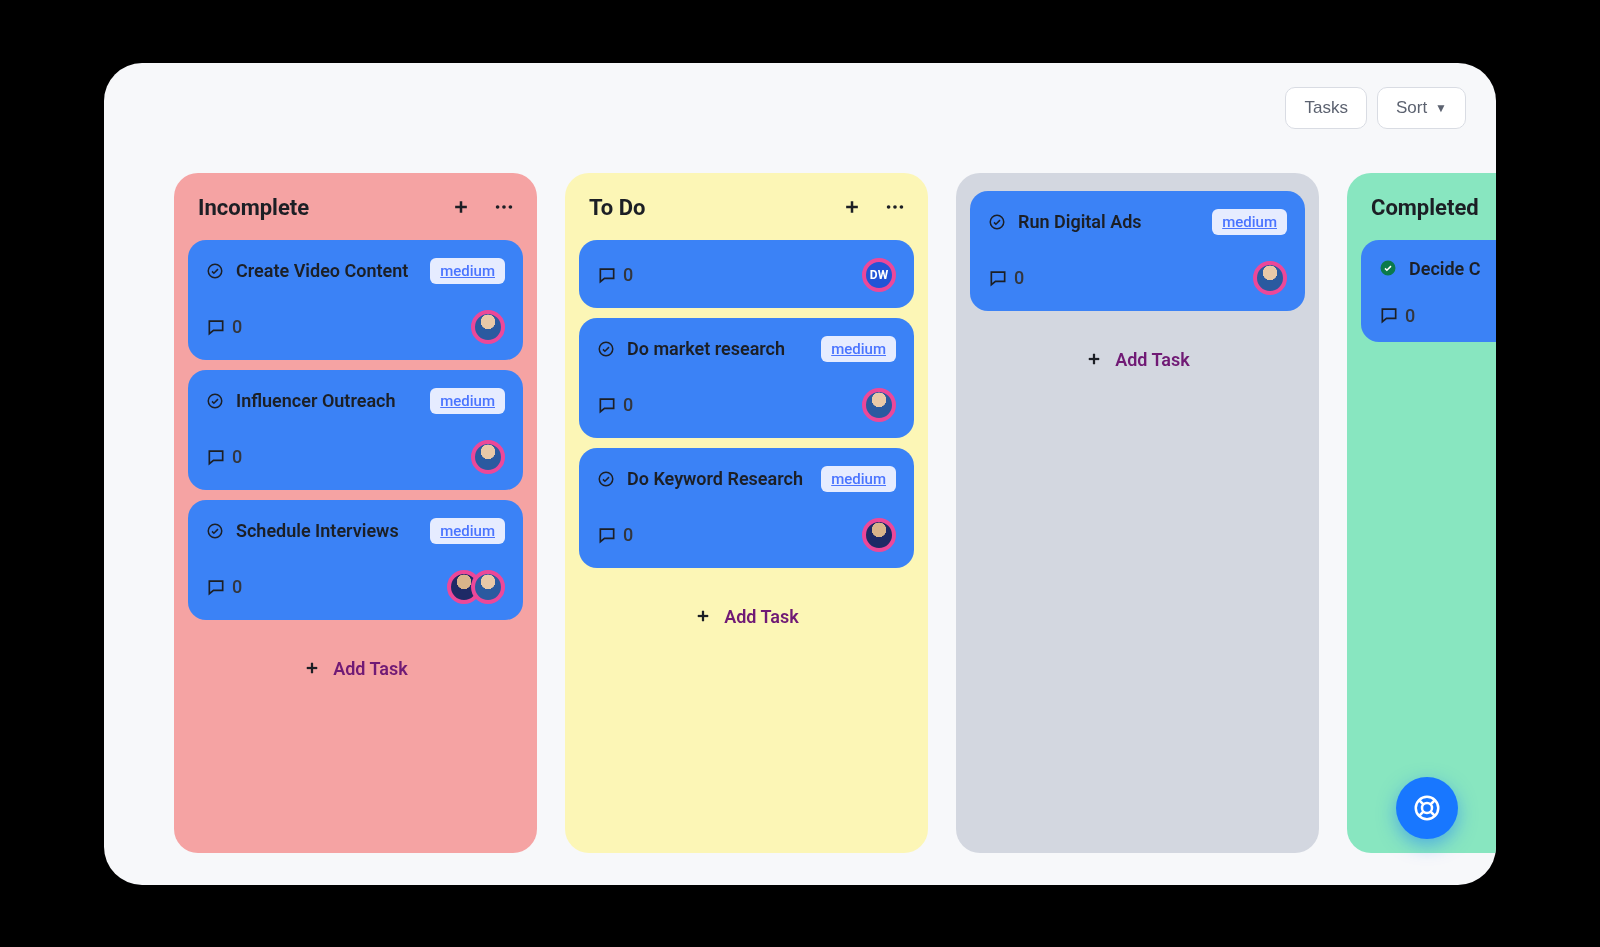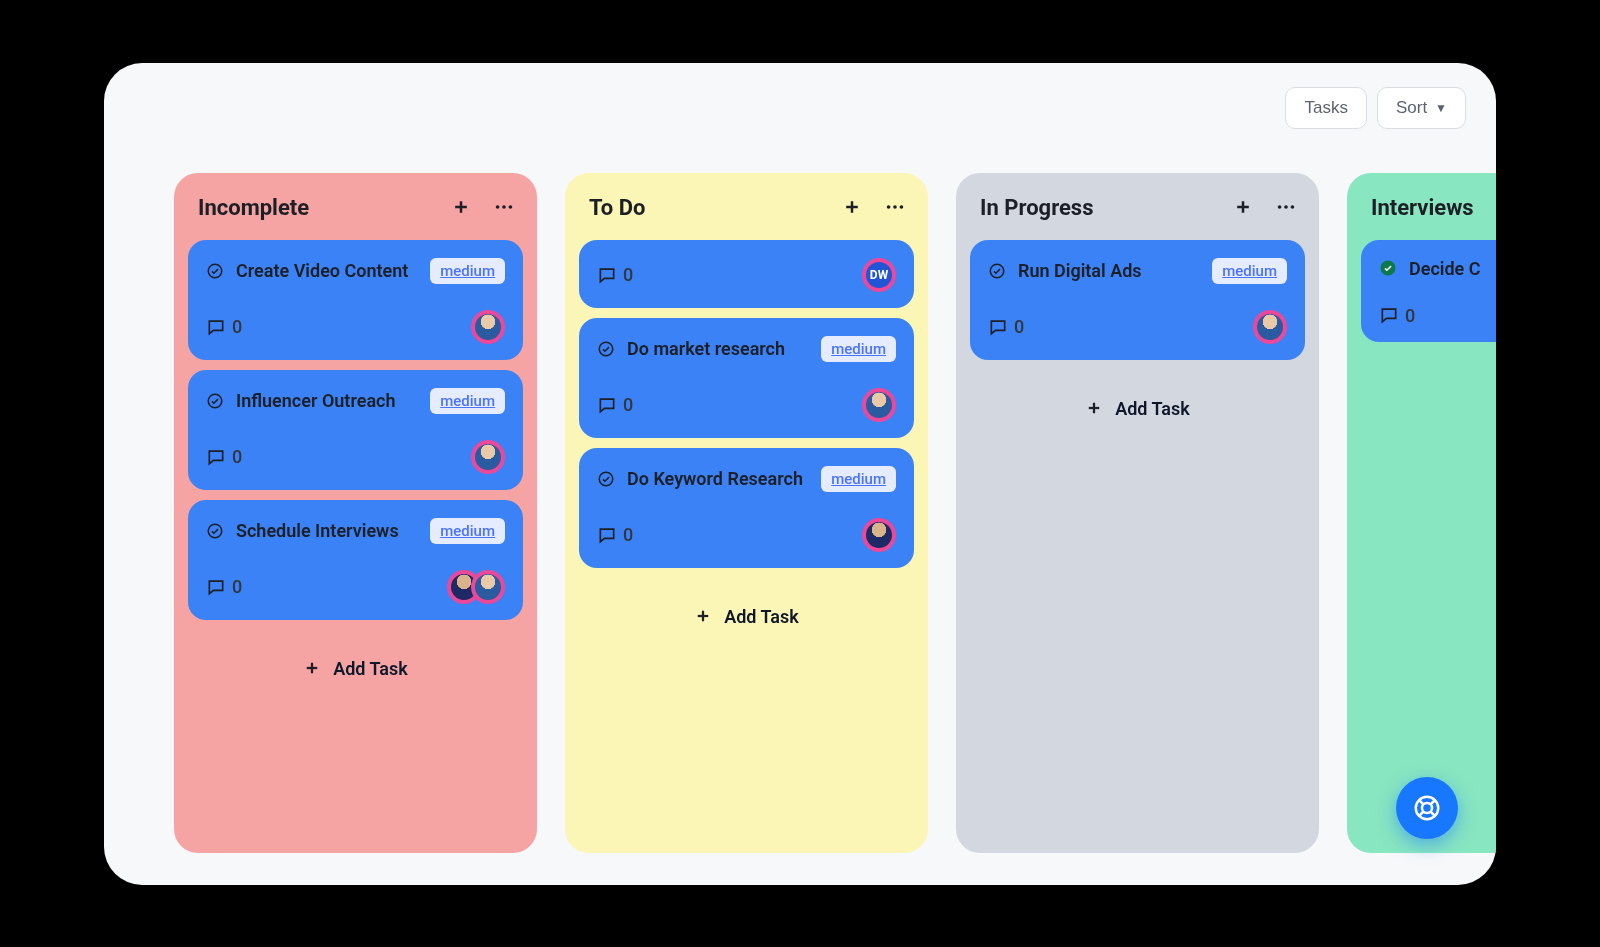--- a/index.html
+++ b/index.html
@@ -154,21 +154,21 @@
     font-size: 12px; font-weight: 700; color: #fff;
     overflow: hidden;
     border: 4px solid #ec4899;
   }
   .avatars .avatar + .avatar { margin-left: -10px; }
   .add-task {
     display: flex;
     align-items: center;
     justify-content: center;
     gap: 12px;
-    color: #0f172a;
+    color: #701a75;
     font-size: 18px;
     font-weight: 600;
     padding: 38px 0 8px 0;
     cursor: pointer;
   }
   .fab {
     position: absolute;
     right: 38px;
     bottom: 46px;
     width: 62px; height: 62px;
@@ -386,38 +386,20 @@
         </div>
     <div class="add-task">
           <svg width="18" height="18" viewBox="0 0 24 24" fill="none" stroke="#1c1f25" stroke-width="3">
     <line x1="12" y1="5" x2="12" y2="19"></line>
             <line x1="5" y1="12" x2="19" y2="12"></line>
   </svg>
           <span>Add Task</span>
         </div>
   </div>
       <div class="column col-progress">
-    <div class="col-header">
-      <div class="col-title">In Progress</div>
-      <div class="col-actions">
-        <span class="icon-btn">
-              <svg width="20" height="20" viewBox="0 0 24 24" fill="none" stroke="#1c1f25" stroke-width="3">
-    <line x1="12" y1="5" x2="12" y2="19"></line>
-                <line x1="5" y1="12" x2="19" y2="12"></line>
-  </svg>
-            </span>
-        <span class="icon-btn">
-              <svg width="22" height="22" viewBox="0 0 24 24" fill="#1c1f25">
-    <circle cx="5" cy="12" r="2"></circle>
-                <circle cx="12" cy="12" r="2"></circle>
-                <circle cx="19" cy="12" r="2"></circle>
-  </svg>
-            </span>
-      </div>
-    </div>
     <div class="cards">
           <div class="card">
       <div class="card-row1">
         <div class="card-left">
           <svg class="check" viewBox="0 0 24 24" fill="none" stroke="#1c1f25" stroke-width="2">
     <circle cx="12" cy="12" r="9"></circle>
     <path d="M8 12.5l2.5 2.5L16 9.5" fill="none" stroke="#1c1f25"></path>
   </svg>
           <div class="card-title">Run Digital Ads</div>
         </div>
@@ -439,21 +421,21 @@
     <div class="add-task">
           <svg width="18" height="18" viewBox="0 0 24 24" fill="none" stroke="#1c1f25" stroke-width="3">
     <line x1="12" y1="5" x2="12" y2="19"></line>
             <line x1="5" y1="12" x2="19" y2="12"></line>
   </svg>
           <span>Add Task</span>
         </div>
   </div>
       <div class="column col-done">
     <div class="col-header">
-      <div class="col-title">Interviews</div>
+      <div class="col-title">Completed</div>
 
     </div>
     <div class="cards">
           <div class="card">
       <div class="card-row1">
         <div class="card-left">
           <svg class="check" viewBox="0 0 24 24" fill="#0b7a4b" stroke="#0b7a4b" stroke-width="2">
     <circle cx="12" cy="12" r="9"></circle>
     <path d="M8 12.5l2.5 2.5L16 9.5" fill="none" stroke="#fff"></path>
   </svg>

